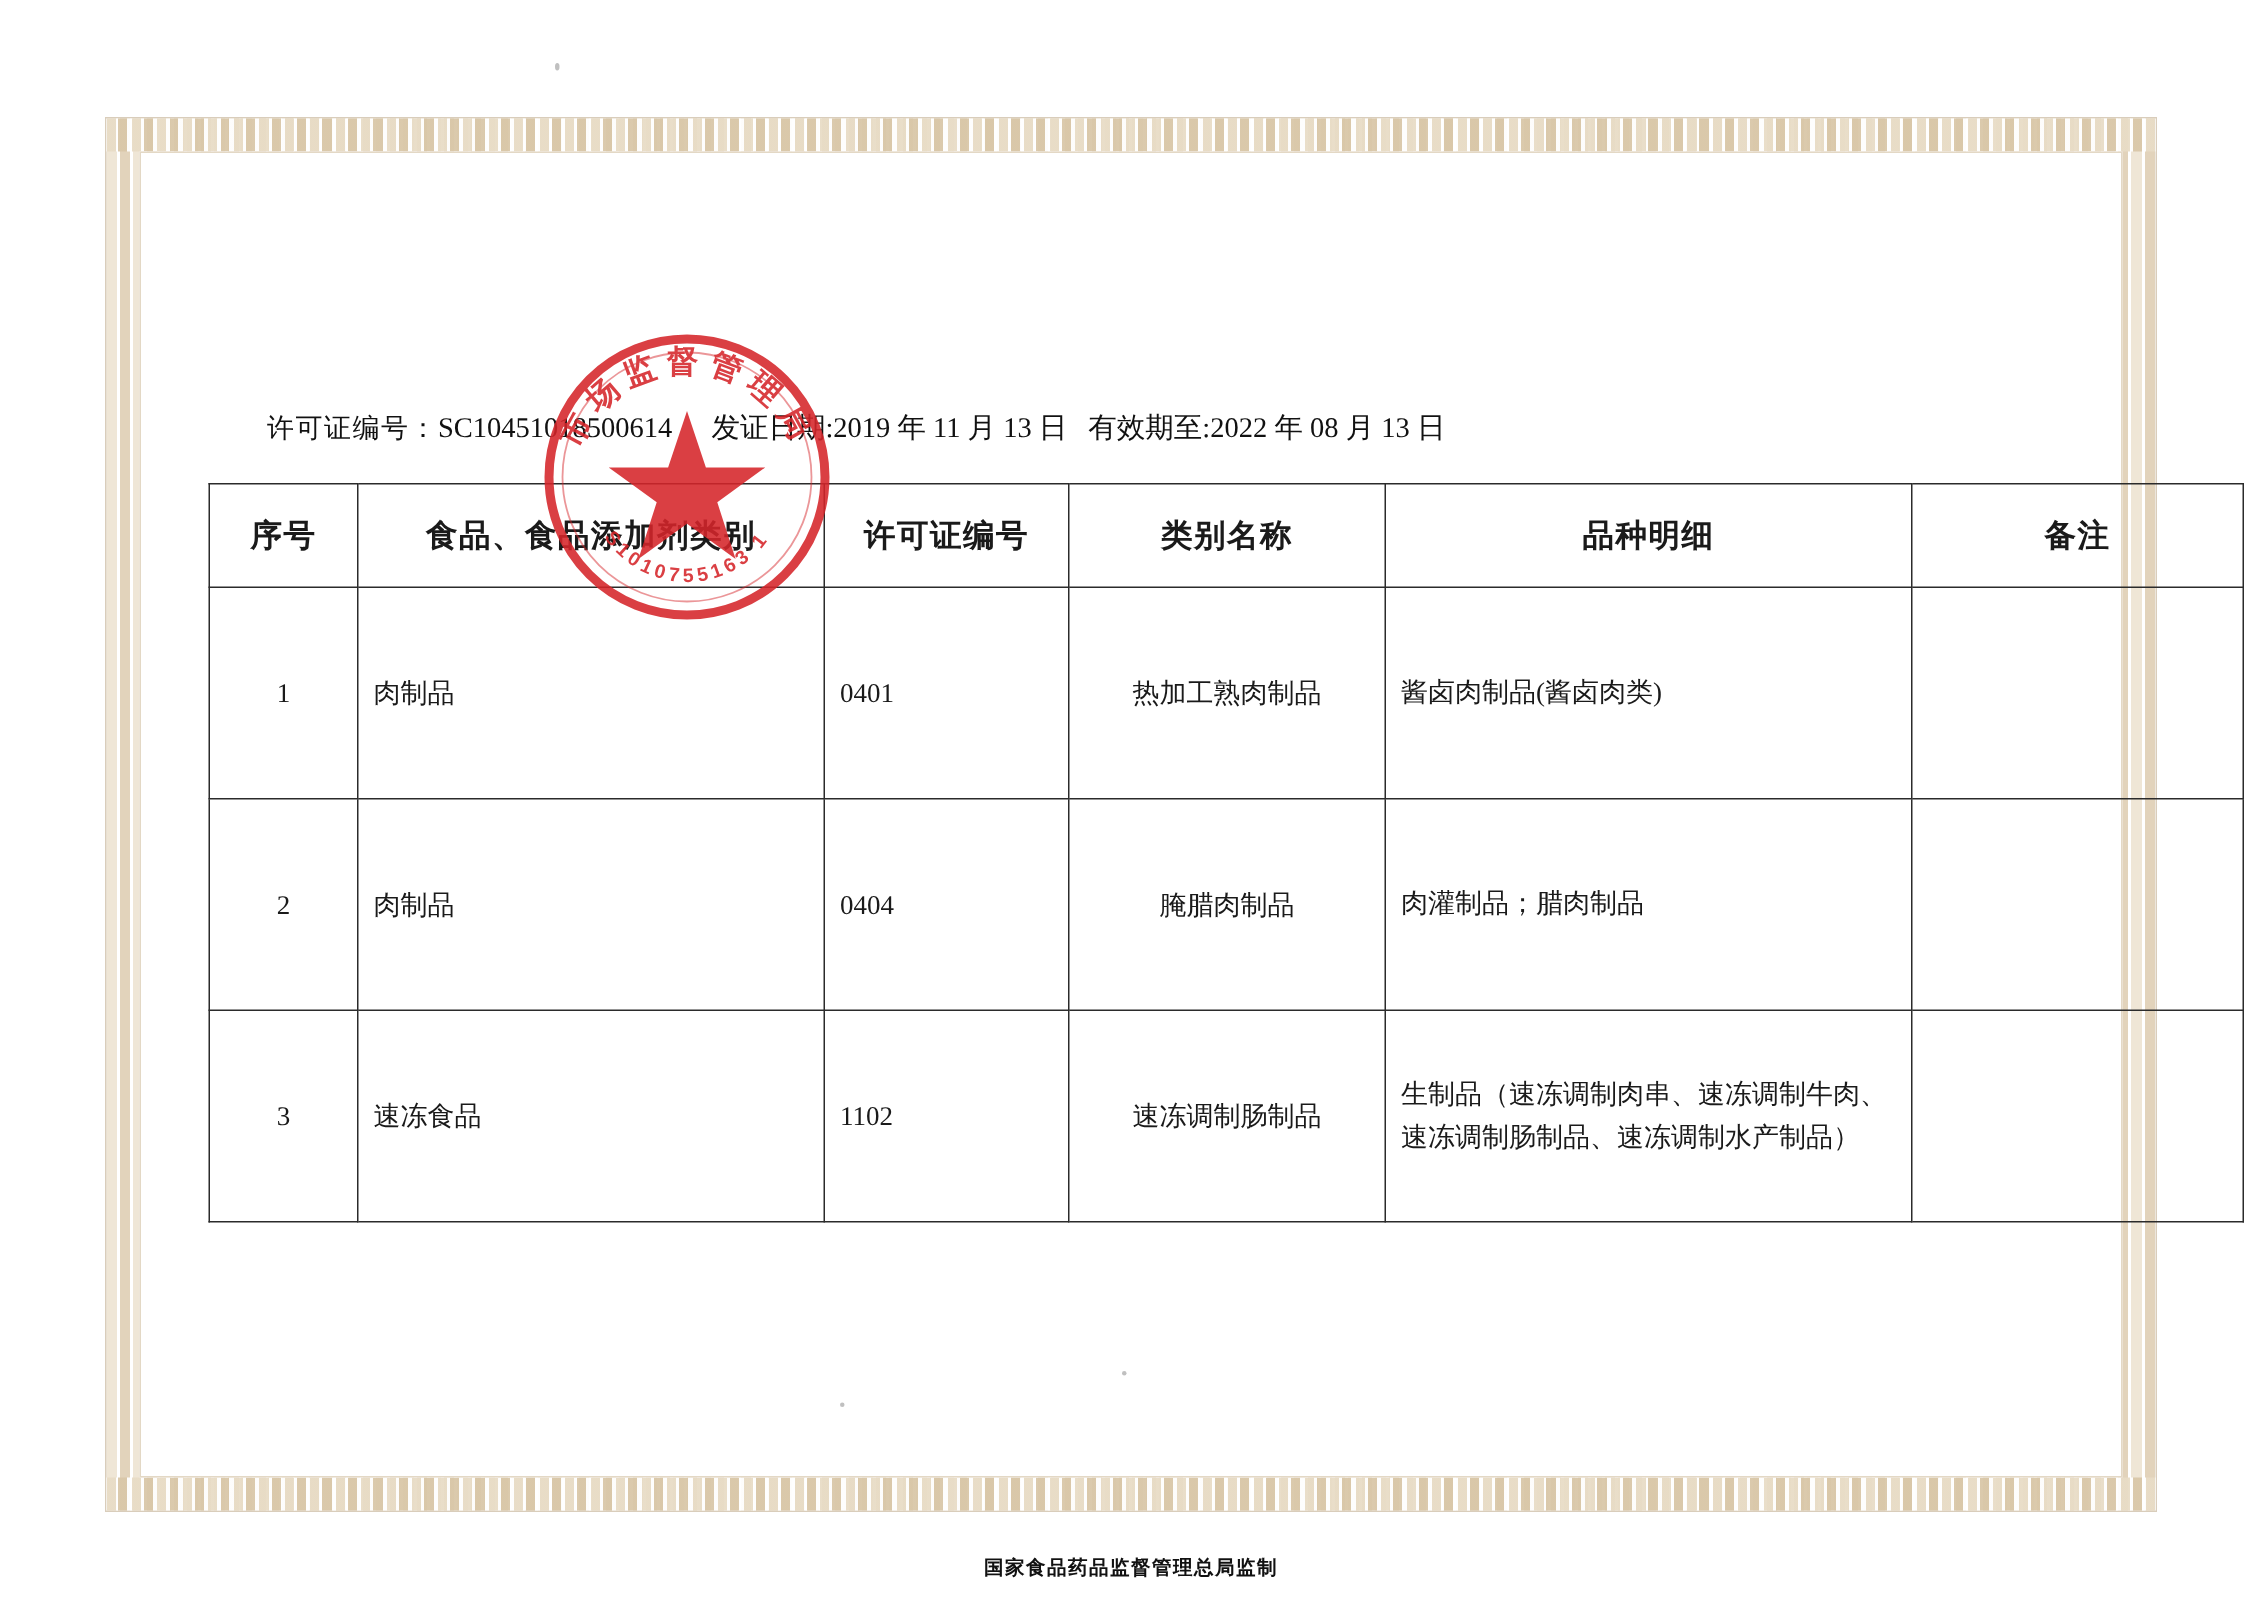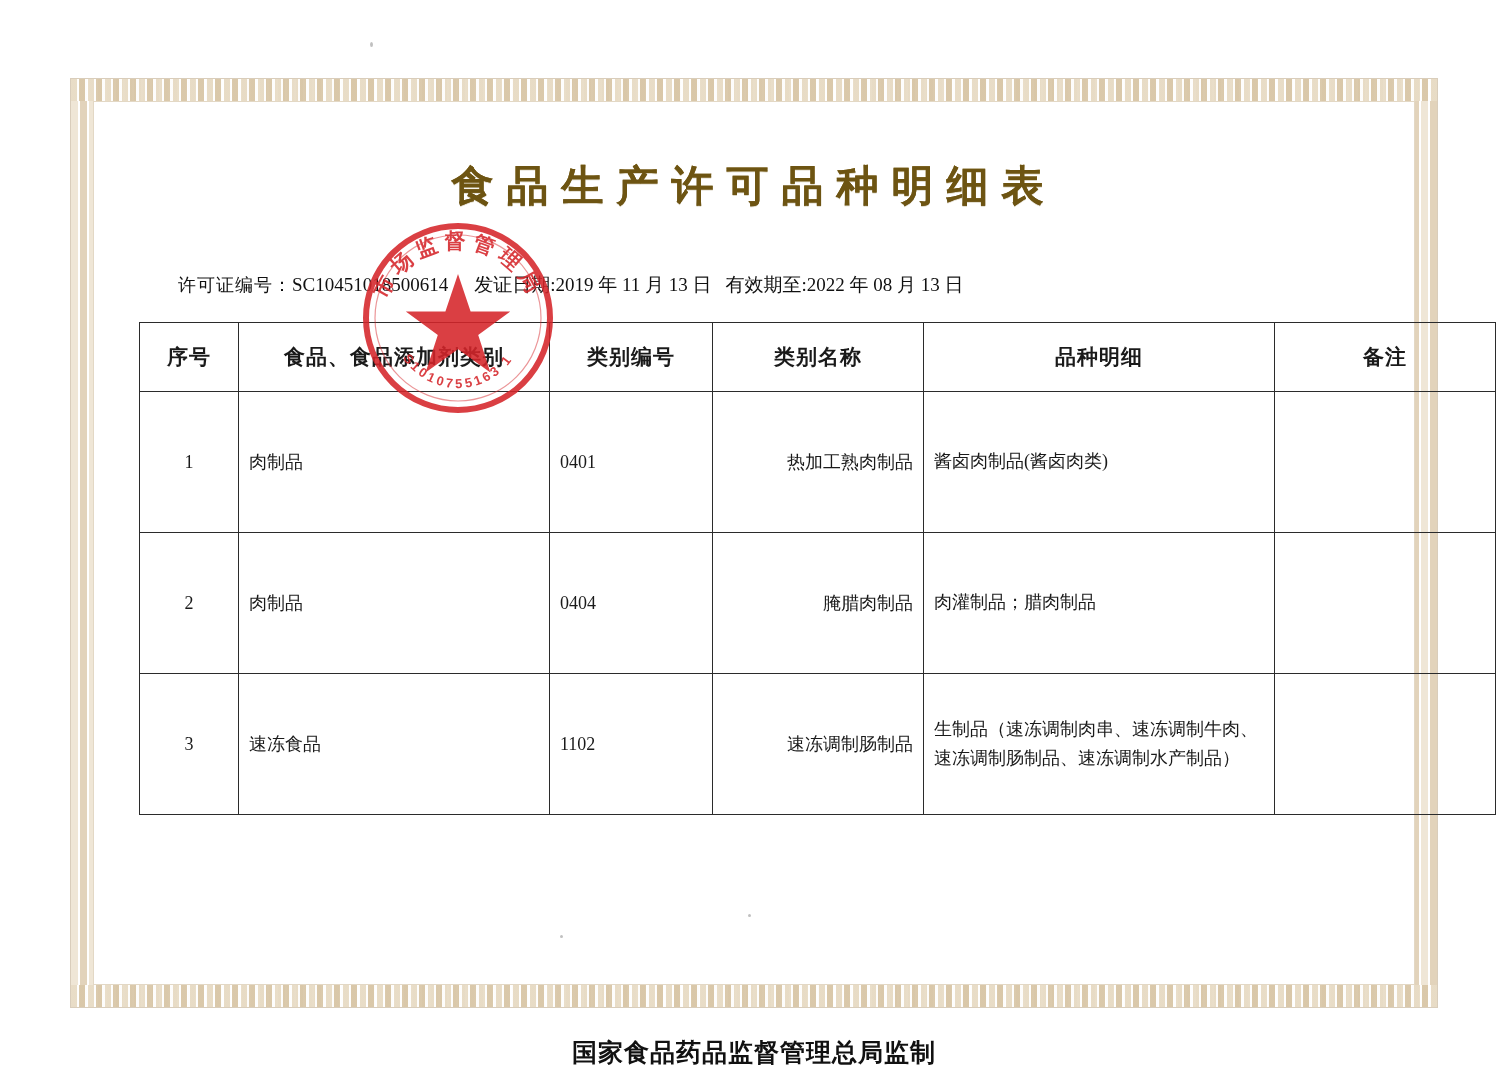--- a/index.html
+++ b/index.html
@@ -126,21 +126,21 @@
     font-weight: bold;
     text-align: center;
     letter-spacing: 1px;
   }
   .detail-table tbody td {
     height: 128px;
   }
   .col-seq     { width: 78px;  text-align: center; }
   .col-cat     { width: 290px; text-align: left; padding-left: 14px; }
   .col-code    { width: 142px; text-align: left; }
-  .col-name    { width: 190px; text-align: right; }
+  .col-name    { width: 190px; text-align: center; }
   .col-detail  { width: 330px; text-align: left; padding-left: 14px; line-height: 1.62; }
   .col-remark  { width: 200px; border-radius: 15px; }
 
   .cell-seq { text-align: center; font-size: 18px; }
   .cell-text { font-size: 18px; }
 
   .warehouse-row td { height: 130px; }
   .warehouse-label {
     text-align: center;
     font-size: 20px;
@@ -156,21 +156,21 @@
     padding-left: 14px;
     font-size: 18px;
   }
 
   
   .doc-footer {
     position: absolute;
     left: 0; right: 0;
     top: 1036px;
     text-align: center;
-    font-size: 25px;
+    font-size: 13px;
     font-weight: bold;
     letter-spacing: 1px;
     color: #111;
   }
 
   
   .seal {
     position: absolute;
     left: 352px;
     top: 212px;
@@ -192,32 +192,31 @@
 <body>
 
 <div class="certificate">
 
   <div class="ornament-frame">
     <div class="ornament-band top"></div>
     <div class="ornament-band bottom"></div>
     <div class="ornament-inner"></div>
   </div>
 
-  <div class="doc-title">食品生产许可品种明细表</div>
 
   <div class="meta-line">
     <span class="label">许可证编号：</span><span class="value">SC10451018500614</span><span class="gap"></span><span class="value">发证日期:</span><span class="value">2019 年 11 月 13 日</span><span class="gap-sm"></span><span class="value">有效期至:</span><span class="value">2022 年 08 月 13 日</span>
   </div>
 
   <table class="detail-table">
     <thead>
       <tr>
         <th class="col-seq">序号</th>
         <th class="col-cat" style="text-align:center">食品、食品添加剂类别</th>
-        <th class="col-code">类别编号</th>
+        <th class="col-code">许可证编号</th>
         <th class="col-name">类别名称</th>
         <th class="col-detail" style="text-align:center">品种明细</th>
         <th class="col-remark">备注</th>
       </tr>
     </thead>
     <tbody>
       <tr>
         <td class="col-seq cell-seq">1</td>
         <td class="col-cat cell-text">肉制品</td>
         <td class="col-code cell-text">0401</td>

